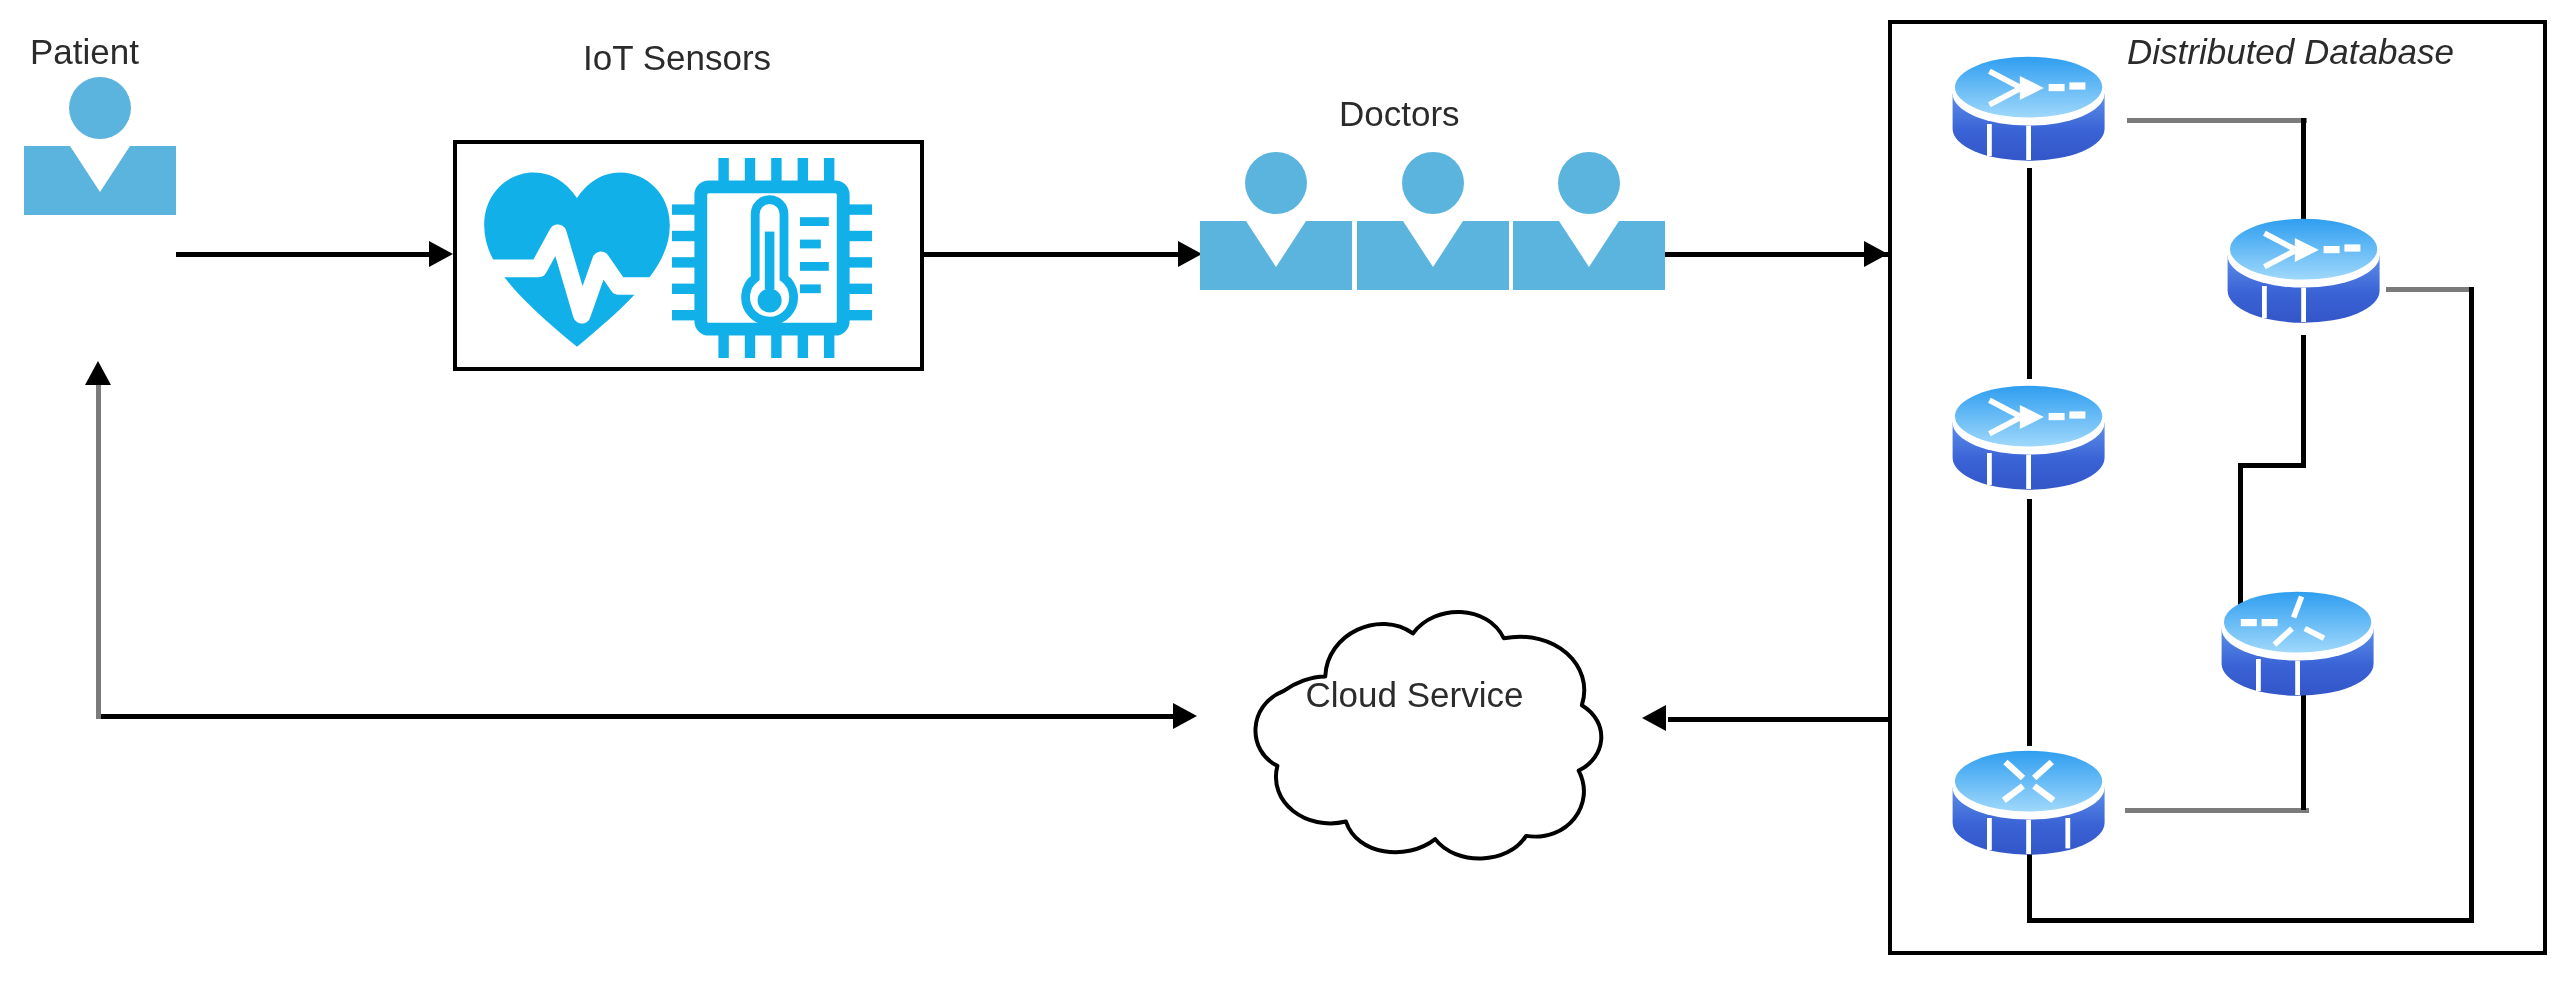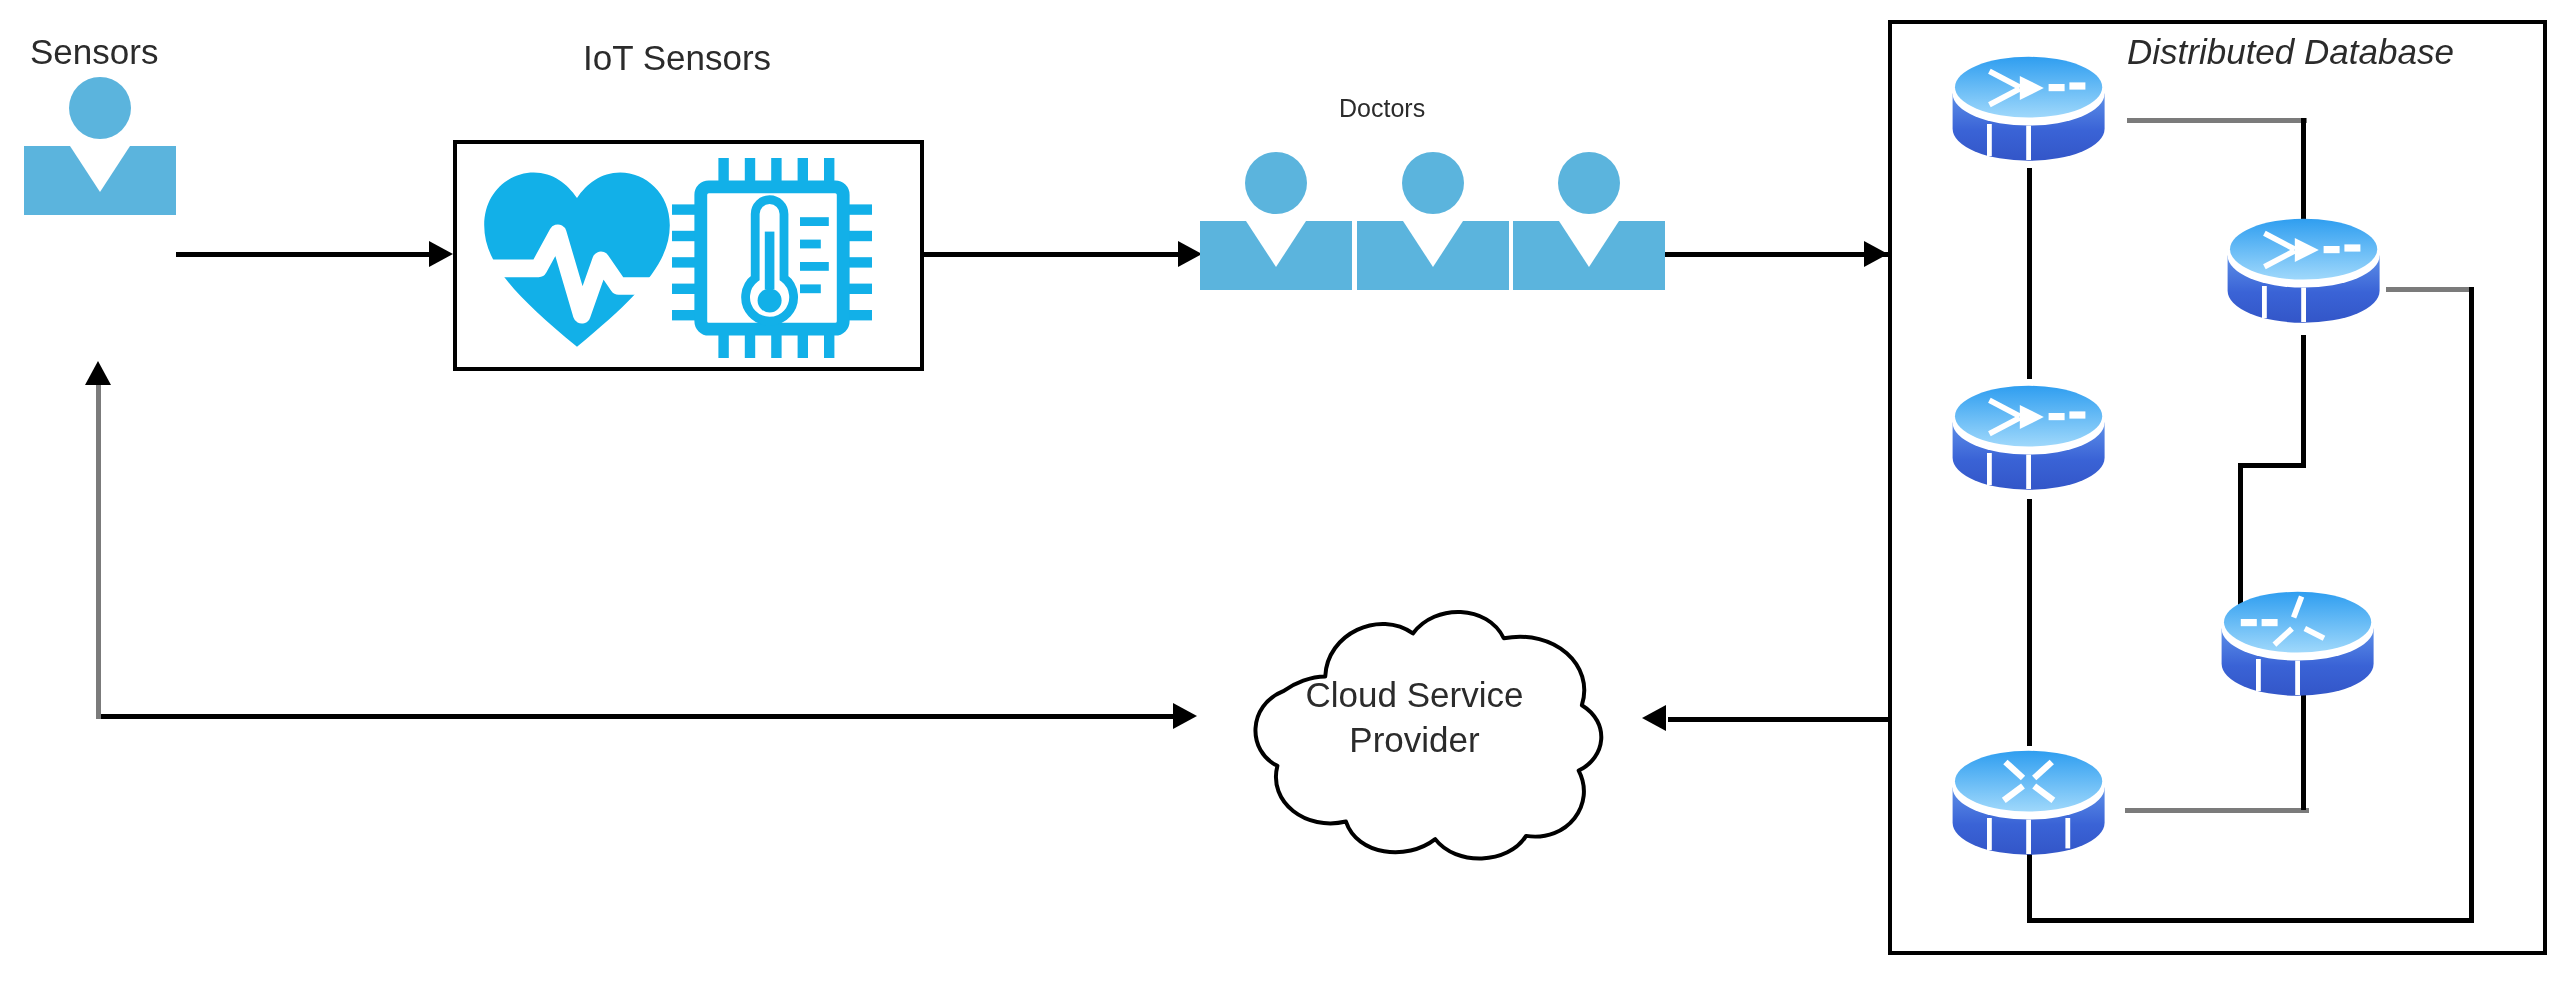--- a/index.html
+++ b/index.html
@@ -37,21 +37,21 @@
   
   .cloud{position:absolute;}
   .cloud svg{display:block;overflow:visible;}
   .cloudtext{position:absolute;text-align:center;color:#2b2b2b;line-height:1.28;}
 </style>
 </head>
 <body>
 
 <div id="stage">
 
-  <div class="lbl" style="left:30px;top:32px;font-size:35px;">Sensors</div>
+  <div class="lbl" style="left:30px;top:32px;font-size:35px;">Patient</div>
 
   <div class="person" style="left:24px;top:77px;width:152px;height:113px;">
     <div class="head" style="left:45px;top:0px;width:62px;height:62px;"></div>
     <div class="body" style="left:0px;top:69px;width:152px;height:69px;"></div>
     <div class="notch" style="left:46px;top:69px;border-width:46px 30px 0 30px;"></div>
   </div>
 
   <div class="hline" style="left:176px;top:252px;width:259px;"></div>
   <div class="arrowR" style="left:429px;top:241px;"></div>
 
@@ -108,21 +108,21 @@
           <rect x="160" y="130" width="36" height="11"></rect>
           <rect x="160" y="158" width="26" height="11"></rect>
         </g>
       </svg>
     </div>
   </div>
 
   <div class="hline" style="left:924px;top:252px;width:259px;"></div>
   <div class="arrowR" style="left:1178px;top:241px;"></div>
 
-  <div class="lbl" style="left:1339px;top:94px;font-size:25px;">Doctors</div>
+  <div class="lbl" style="left:1339px;top:94px;font-size:35px;">Doctors</div>
 
   <div class="person" style="left:1200px;top:152px;width:152px;height:120px;">
     <div class="head" style="left:45px;top:0px;width:62px;height:62px;"></div>
     <div class="body" style="left:0px;top:69px;width:152px;height:69px;"></div>
     <div class="notch" style="left:46px;top:69px;border-width:46px 30px 0 30px;"></div>
   </div>
   <div class="person" style="left:1357px;top:152px;width:152px;height:120px;">
     <div class="head" style="left:45px;top:0px;width:62px;height:62px;"></div>
     <div class="body" style="left:0px;top:69px;width:152px;height:69px;"></div>
     <div class="notch" style="left:46px;top:69px;border-width:46px 30px 0 30px;"></div>
@@ -330,21 +330,20 @@
                C 506 154, 500 198, 466 214
                C 488 256, 452 304, 400 296
                C 378 332, 312 334, 286 300
                C 250 328, 188 320, 174 278
                C 124 290, 76 254, 88 208
                C 50 190, 50 132, 96 114
                C 110 104, 130 96, 148 96 Z" fill="#ffffff" stroke="#000000" stroke-width="5" stroke-linejoin="round"></path>
     </svg>
     <div class="cloudtext" style="left:64px;top:73px;width:287px;font-size:35px;text-align:center;">
       <div>Cloud Service</div>
-      <div>Provider</div>
     </div>
   </div>
 
   <div class="hline" style="left:96px;top:714px;width:1085px;"></div>
   <div class="arrowR" style="left:1173px;top:703px;"></div>
   <div class="vline gray" style="left:96px;top:385px;height:334px;"></div>
   <div class="arrowU" style="left:85px;top:361px;"></div>
 
 </div>
 

